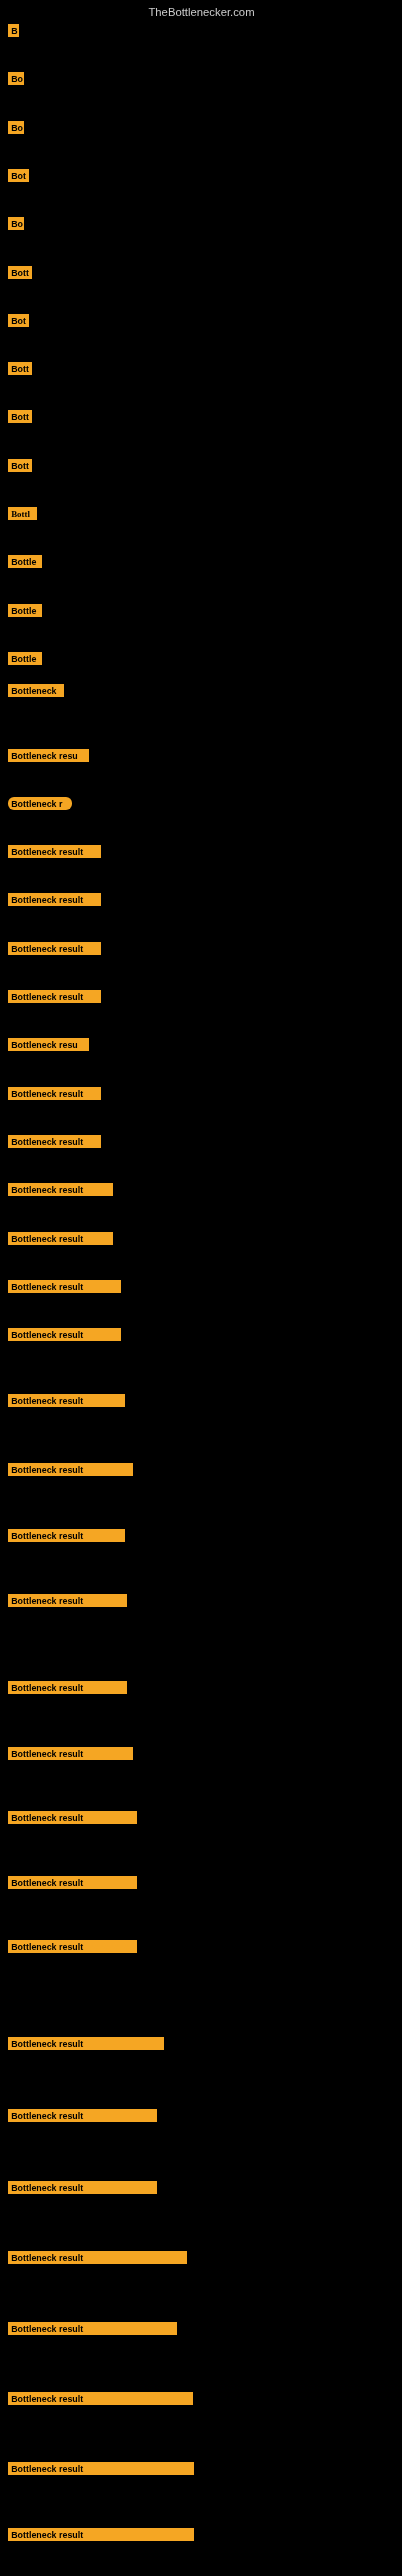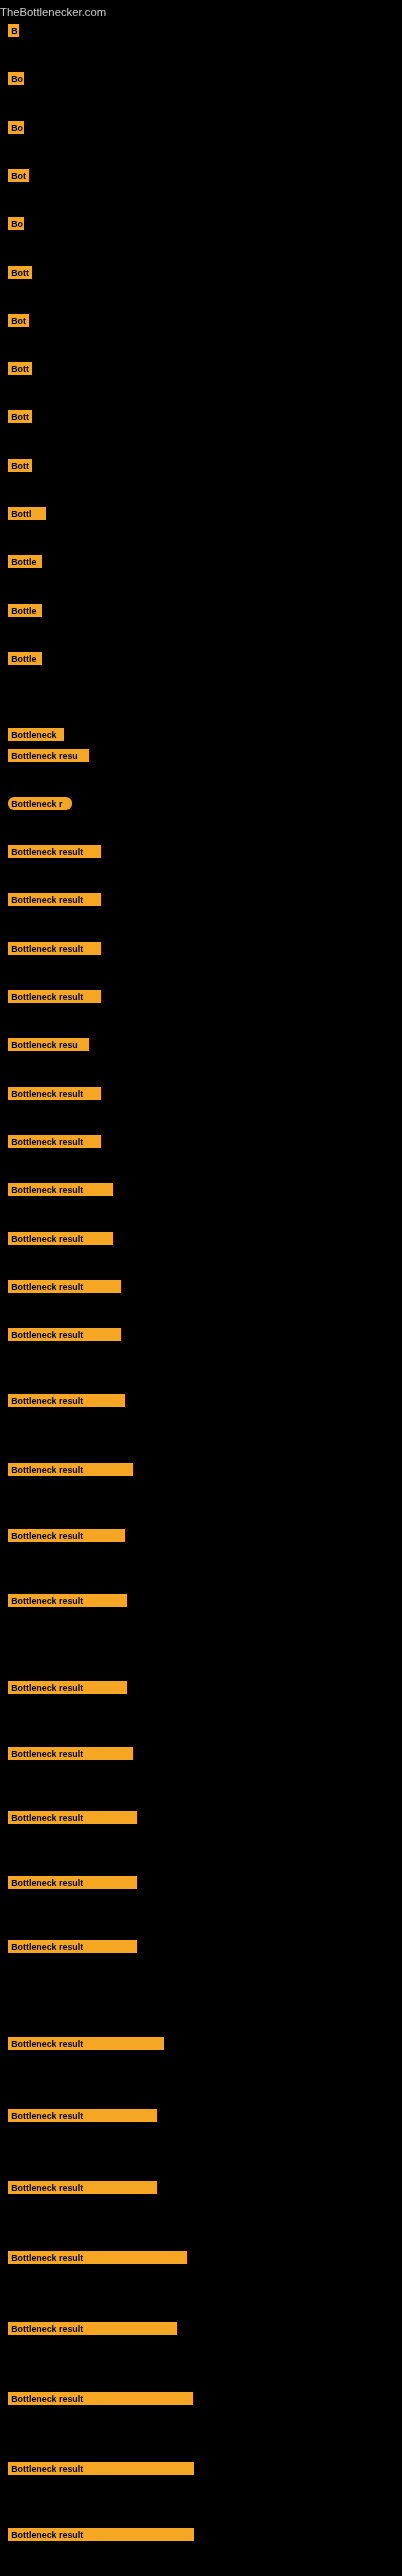--- a/index.html
+++ b/index.html
@@ -12,20 +12,21 @@
       background-color: #000000;
       font-family: Arial, sans-serif;
       width: 403px;
       min-height: 2576px;
       position: relative;
     }
 
     .site-title {
       color: #cccccc;
       font-size: 11.3px;
+      text-align: center;
       padding: 6.4px 0 3.2px 0;
       position: absolute;
       top: 0;
       left: 0;
       right: 0;
     }
 
     .bars-container {
       position: absolute;
       top: 24px;
@@ -56,25 +57,25 @@
 <div style="position: absolute; top: 0px; left: 8px;"><div class="bar-label" style="width: 11.3px;">B</div></div>
     <div style="position: absolute; top: 48px; left: 8px;"><div class="bar-label" style="width: 16px;">Bo</div></div>
     <div style="position: absolute; top: 97px; left: 8px;"><div class="bar-label" style="width: 16px;">Bo</div></div>
     <div style="position: absolute; top: 145px; left: 8px;"><div class="bar-label" style="width: 21px;">Bot</div></div>
     <div style="position: absolute; top: 193px; left: 8px;"><div class="bar-label" style="width: 16px;">Bo</div></div>
     <div style="position: absolute; top: 242px; left: 8px;"><div class="bar-label" style="width: 24px;">Bott</div></div>
     <div style="position: absolute; top: 290px; left: 8px;"><div class="bar-label" style="width: 21px;">Bot</div></div>
     <div style="position: absolute; top: 338px; left: 8px;"><div class="bar-label" style="width: 24px;">Bott</div></div>
     <div style="position: absolute; top: 386px; left: 8px;"><div class="bar-label" style="width: 24px;">Bott</div></div>
     <div style="position: absolute; top: 435px; left: 8px;"><div class="bar-label" style="width: 24px;">Bott</div></div>
-    <div style="position: absolute; top: 483px; left: 8px;"><div class="bar-label" style="width: 38px;">Bottl</div></div>
+    <div style="position: absolute; top: 483px; left: 8px;"><div class="bar-label" style="width: 29px; font-family: Liberation Serif, serif;">Bottl</div></div>
     <div style="position: absolute; top: 531px; left: 8px;"><div class="bar-label" style="width: 34px;">Bottle</div></div>
     <div style="position: absolute; top: 580px; left: 8px;"><div class="bar-label" style="width: 34px;">Bottle</div></div>
     <div style="position: absolute; top: 628px; left: 8px;"><div class="bar-label" style="width: 34px;">Bottle</div></div>
-    <div style="position: absolute; top: 704px; left: 8px;"><div class="bar-label" style="width: 56px;">Bottleneck</div></div>
+    <div style="position: absolute; top: 660px; left: 8px;"><div class="bar-label" style="width: 56px;">Bottleneck</div></div>
     <div style="position: absolute; top: 725px; left: 8px;"><div class="bar-label" style="width: 81px;">Bottleneck resu</div></div>
     <div style="position: absolute; top: 773px; left: 8px;"><div class="bar-label" style="width: 64px; border-radius: 6px;">Bottleneck r</div></div>
     <div style="position: absolute; top: 821px; left: 8px;"><div class="bar-label" style="width: 93px;">Bottleneck result</div></div>
     <div style="position: absolute; top: 869px; left: 8px;"><div class="bar-label" style="width: 93px;">Bottleneck result</div></div>
     <div style="position: absolute; top: 918px; left: 8px;"><div class="bar-label" style="width: 93px;">Bottleneck result</div></div>
     <div style="position: absolute; top: 966px; left: 8px;"><div class="bar-label" style="width: 93px;">Bottleneck result</div></div>
     <div style="position: absolute; top: 1014px; left: 8px;"><div class="bar-label" style="width: 81px;">Bottleneck resu</div></div>
     <div style="position: absolute; top: 1063px; left: 8px;"><div class="bar-label" style="width: 93px;">Bottleneck result</div></div>
     <div style="position: absolute; top: 1111px; left: 8px;"><div class="bar-label" style="width: 93px;">Bottleneck result</div></div>
     <div style="position: absolute; top: 1159px; left: 8px;"><div class="bar-label" style="width: 105px;">Bottleneck result</div></div>

